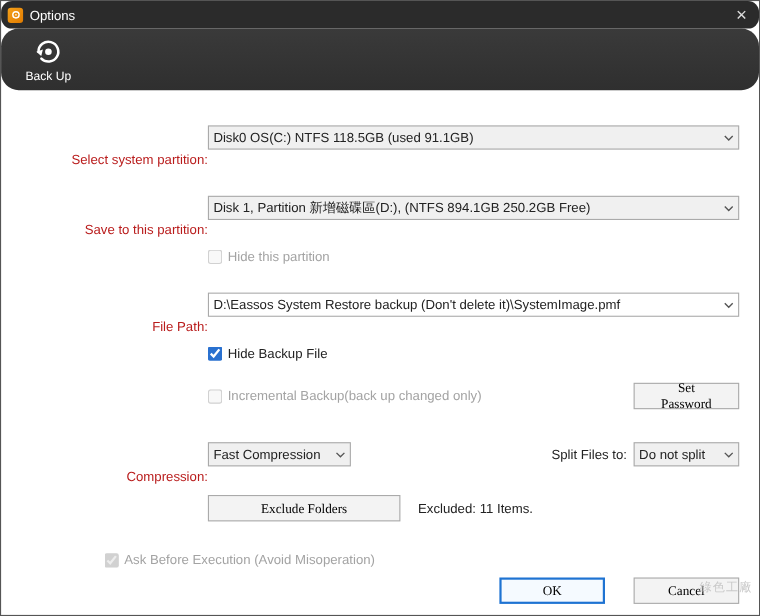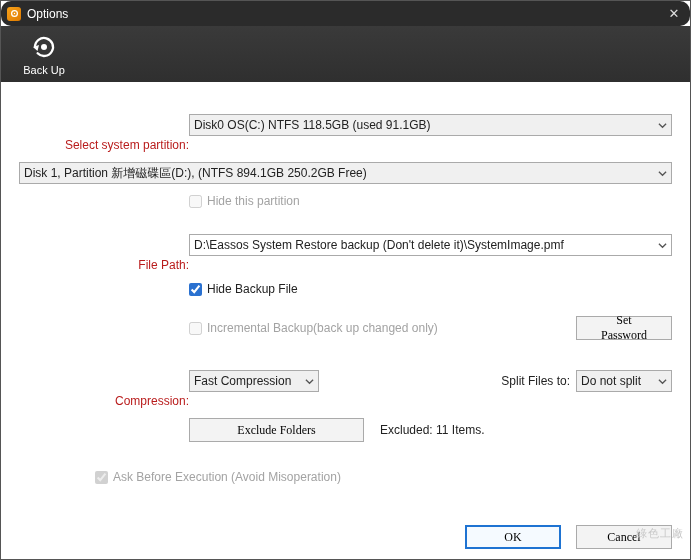--- a/index.html
+++ b/index.html
@@ -7,21 +7,21 @@
 .window { width: 691px; height: 560px; border: 1px solid #555; position: relative; background: #fff; }
 
 
 .titlebar { height: 25px; background: #2b2b2b; color: #fff; display: flex; align-items: center; padding: 0 6px; font-size: 12px; border-radius: 10px; }
 .titlebar .app-icon { width: 14px; height: 14px; border-radius: 3px; background: linear-gradient(135deg,#f6a11a,#e07b00); margin-right: 6px; display: flex; align-items: center; justify-content: center; }
 .titlebar .app-icon svg { width: 9px; height: 9px; }
 .titlebar .title { flex: 1; }
 .titlebar .close { width: 20px; text-align: center; color: #ddd; font-size: 13px; cursor: pointer; }
 
 
-.tabstrip { height: 56px; background: linear-gradient(#3a3a3a,#2f2f2f); display: flex; align-items: flex-end; padding-left: 12px; }
+.tabstrip { height: 56px; background: linear-gradient(#3a3a3a,#2f2f2f); display: flex; align-items: flex-end; padding-left: 12px; border-radius: 16px; }
 .tab { width: 62px; height: 54px; color: #fff; font-size: 11px; text-align: center; cursor: pointer; padding-top: 6px; }
 .tab .tab-icon { width: 26px; height: 26px; margin: 0 auto 4px; }
 
 
 .body-area { position: absolute; top: 81px; left: 0; right: 0; bottom: 46px; padding: 16px 18px 10px 18px; font-size: 12px; color: #222; }
 .row { display: flex; align-items: center; margin-bottom: 10px; }
 .row-label { width: 170px; text-align: right; padding-right: 0; color: #b91c1c; margin-top: 40px; }
 .combo { flex: 1; height: 22px; border: 1px solid #aaa; background: #f0f0f0; display: flex; align-items: center; padding: 0 4px; position: relative; font-size: 12px; cursor: pointer; }
 .combo .arrow { position: absolute; right: 4px; top: 4px; color: #444; }
 .combo.small { flex: none; width: 130px; }
@@ -36,21 +36,21 @@
 .split-lbl { margin-right: 6px; }
 .exclude-row { display: flex; align-items: center; margin-left: 170px; margin-top: 4px; margin-bottom: 28px; }
 .exclude-row .ex-text { margin-left: 16px; }
 .auto-block { display: flex; align-items: flex-start; margin-left: 36px; margin-right: 20px; margin-bottom: 14px; }
 .auto-block input { margin-top: 2px; margin-right: 4px; width: 13px; height: 13px; }
 .auto-block .auto-text { line-height: 16px; }
 .ask-row { margin-left: 76px; display: flex; align-items: center; color: #a3a3a3; }
 .ask-row input { margin-right: 5px; width: 13px; height: 13px; }
 
 
-.btnbar { position: absolute; bottom: 0; left: 0; right: 0; height: 44px; display: flex; justify-content: flex-end; align-items: center; padding-right: 18px; gap: 15px; }
+.btnbar { position: absolute; bottom: 0; left: 0; right: 0; height: 44px; display: flex; justify-content: flex-end; align-items: center; padding-right: 18px; gap: 26px; }
 .btnbar .btn { width: 96px; justify-content: center; }
 .btnbar .btn.primary { border: 2px solid #1e73d2; background: #f5faff; }
 
 
 .watermark { position: absolute; right: 6px; bottom: 18px; font-size: 11px; color: #c9c9c9; letter-spacing: 1px; pointer-events: none; font-family: Liberation Mono, monospace; }
 
 svg.chev { width: 9px; height: 9px; }
 </style>
 </head>
 <body>
@@ -87,20 +87,21 @@
       <div class="row-label">Select system partition:</div>
       <div class="combo">
         <span>Disk0  OS(C:) NTFS 118.5GB (used 91.1GB)</span>
         <span class="arrow"><svg class="chev" viewBox="0 0 10 10">
               <path d="M1 3 L5 7 L9 3" fill="none" stroke="#555" stroke-width="1.4"></path>
             </svg></span>
       </div>
     </div>
 
     <div class="row">
+      <div class="row-label">Save to this partition:</div>
       <div class="combo">
         <span>Disk 1, Partition 新增磁碟區(D:), (NTFS 894.1GB 250.2GB Free)</span>
         <span class="arrow"><svg class="chev" viewBox="0 0 10 10">
               <path d="M1 3 L5 7 L9 3" fill="none" stroke="#555" stroke-width="1.4"></path>
             </svg></span>
       </div>
     </div>
 
     <label class="cb disabled">
       <input type="checkbox" disabled="" style="">

